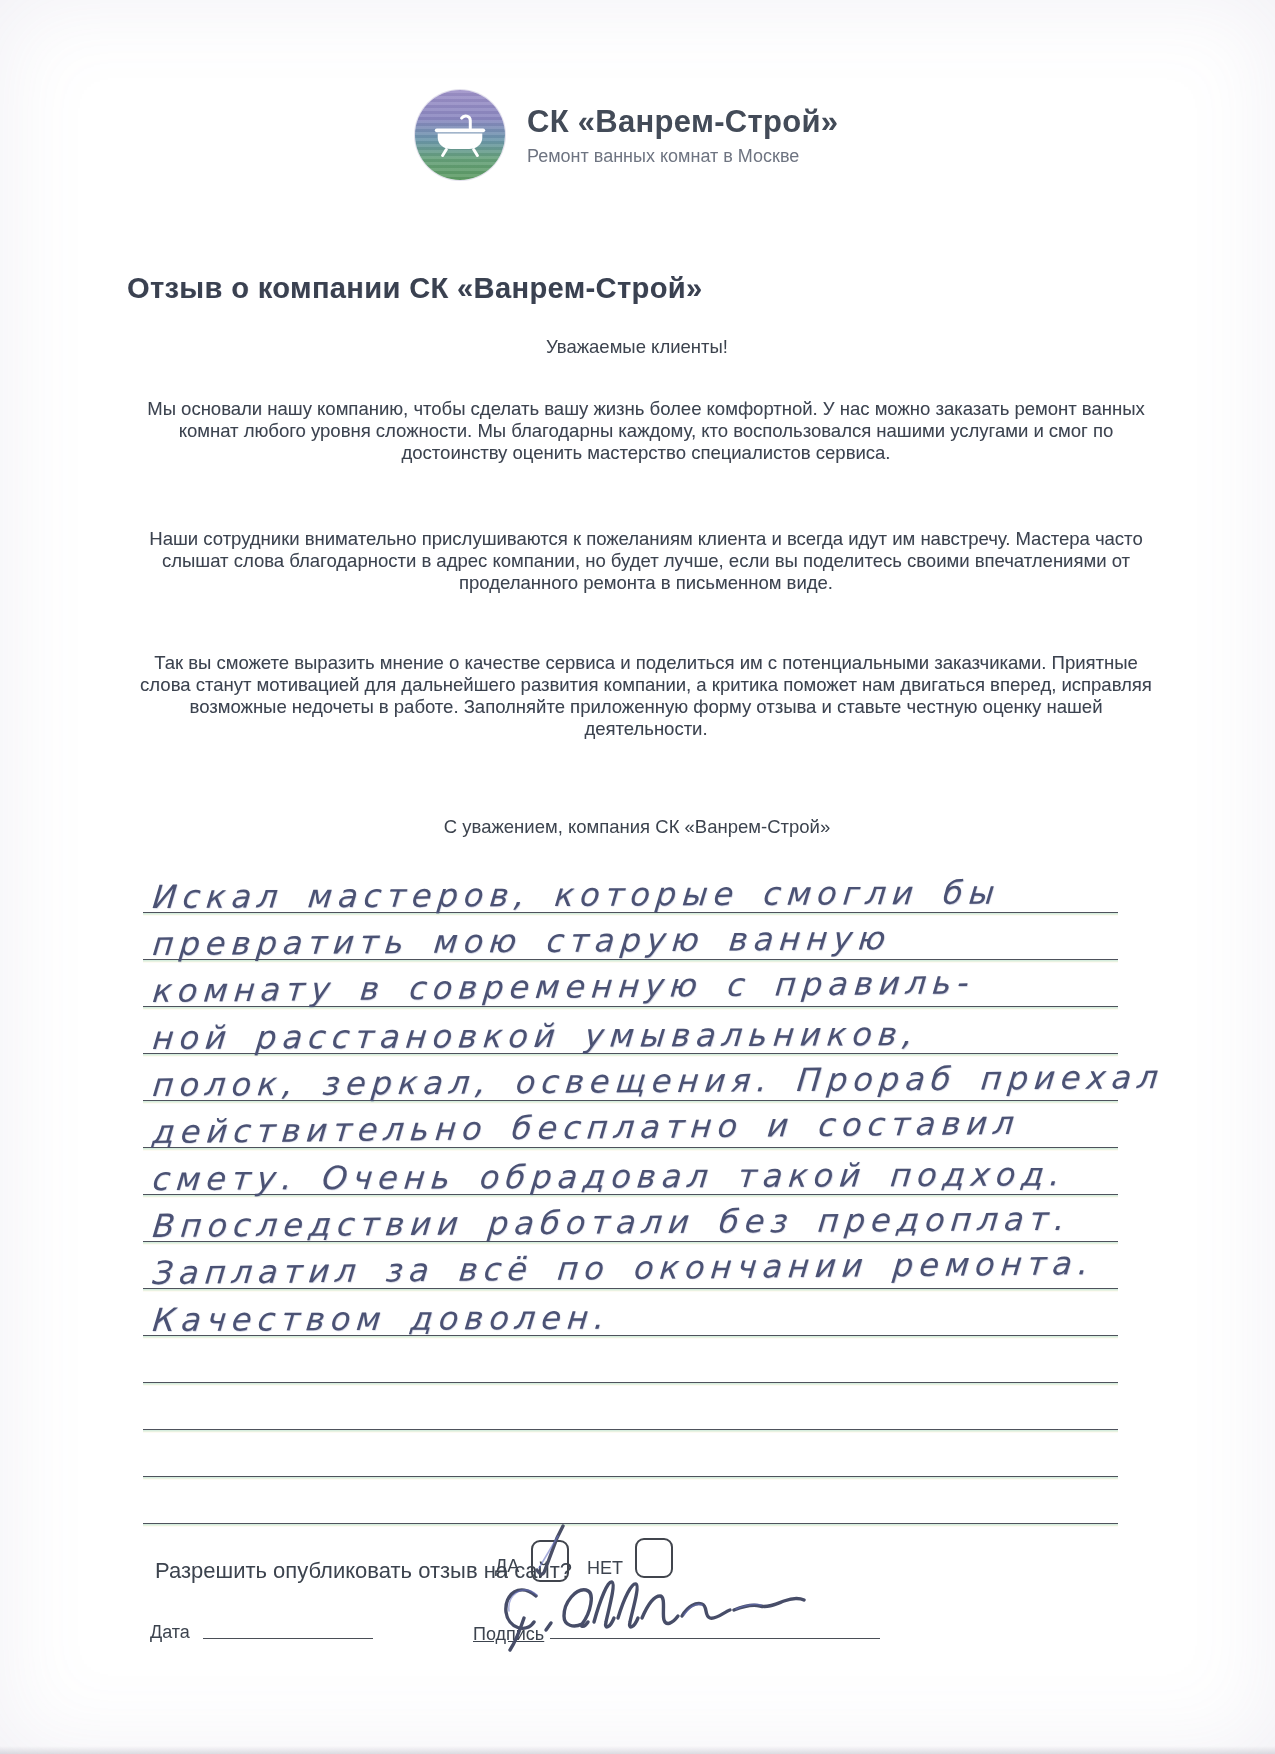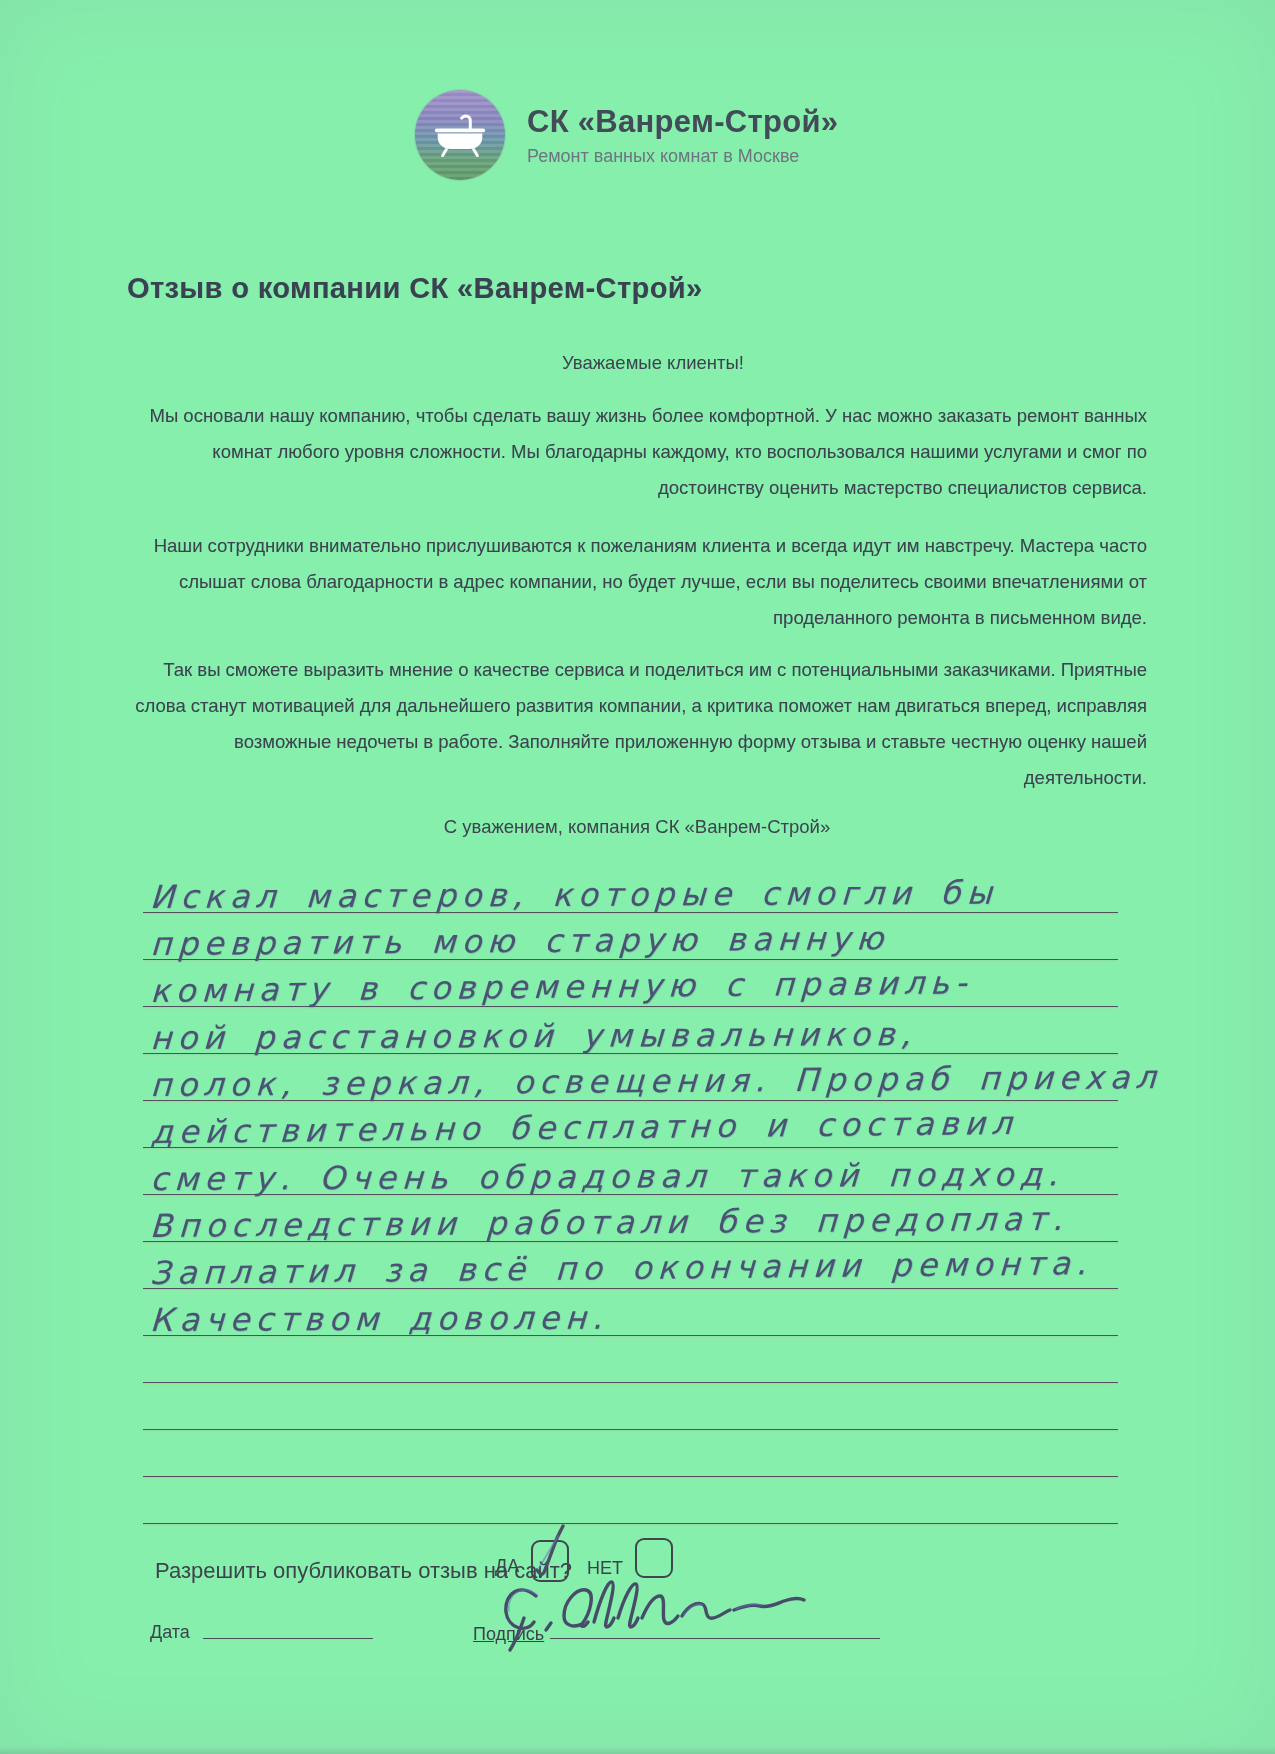--- a/index.html
+++ b/index.html
@@ -1,20 +1,20 @@
 <!DOCTYPE html>
 <html><head>
 <meta charset="utf-8">
 <style>
   html,body{margin:0;padding:0;background:#e9e8f0;}
   .page{
     position:relative;
     width:1275px;height:1754px;
     margin:0 auto;
-    background:#86efac;
+    background:#ffffff;
     font-family:"Liberation Sans",sans-serif;
     color:#3c434e;
     overflow:hidden;
     box-shadow:inset 0 0 90px rgba(120,110,160,0.10);
   }
   .page::after{
     content:"";position:absolute;left:0;right:0;bottom:0;height:8px;
     background:linear-gradient(180deg,rgba(0,0,0,0) 0%,rgba(90,90,110,0.18) 100%);
     pointer-events:none;
   }
@@ -34,24 +34,24 @@
   .logo-text{display:flex;flex-direction:column;gap:6px;}
   .logo-title{font-size:31px;font-weight:bold;color:#434b58;letter-spacing:0.3px;}
   .logo-subtitle{font-size:18px;color:#6e7481;}
   
   .doc-title{
     position:absolute;left:127px;width:1020px;top:272px;
     font-size:29px;font-weight:bold;color:#3a4150;
     letter-spacing:0.4px;margin:0;
     text-shadow:0.4px 0.4px 0.6px rgba(50,60,110,0.25);
   }
-  .greeting{position:absolute;left:127px;width:1020px;top:336px;text-align:center;font-size:18.5px;margin:16px;}
+  .greeting{position:absolute;left:127px;width:1020px;top:336px;text-align:center;font-size:18.5px;margin:0;}
   .par{
-    position:absolute;left:127px;width:1020px;margin:0;
-    text-align:right;font-size:18.5px;line-height:36px;color:#3c434e;
+    position:absolute;left:136px;width:1020px;margin:0;
+    text-align:center;font-size:18.5px;line-height:22px;color:#3c434e;
     text-shadow:0.3px 0.3px 0.5px rgba(50,60,120,0.18);
   }
   .par1{top:398px;}
   .par2{top:528px;}
   .par3{top:652px;}
   .signoff{position:absolute;left:127px;width:1020px;top:816px;text-align:center;font-size:18.5px;margin:0;}
   
   .review-area{position:absolute;left:143px;top:866px;width:975px;}
   .review-row{
     position:relative;height:46px;

